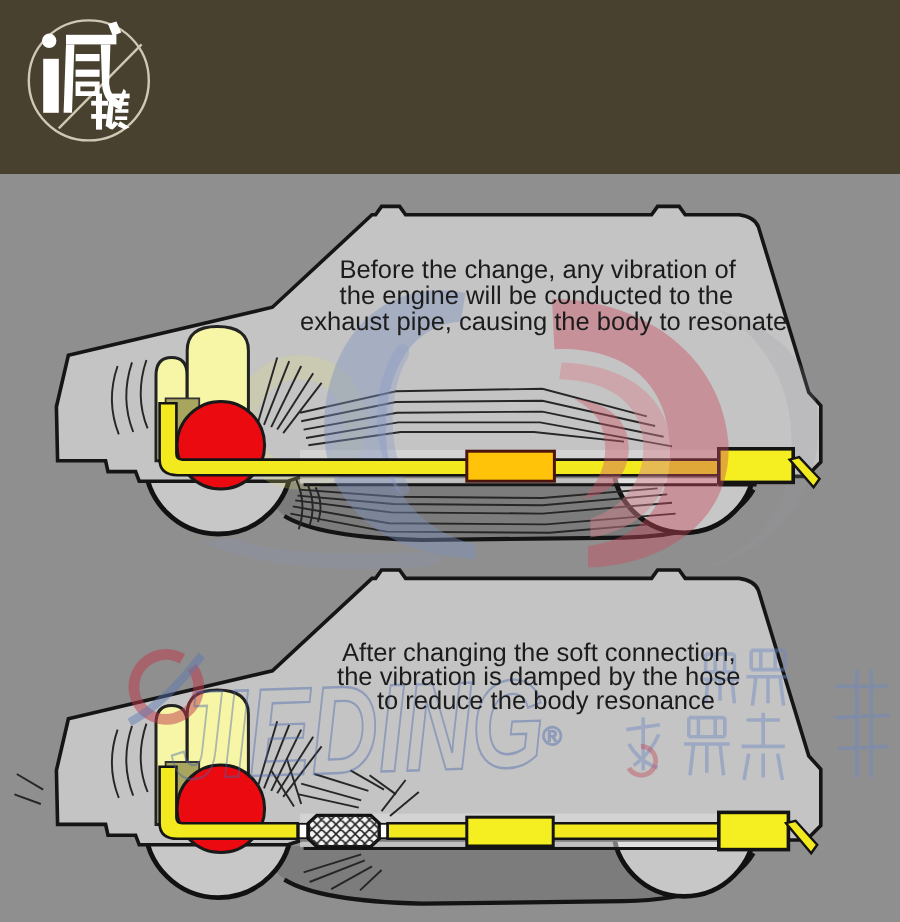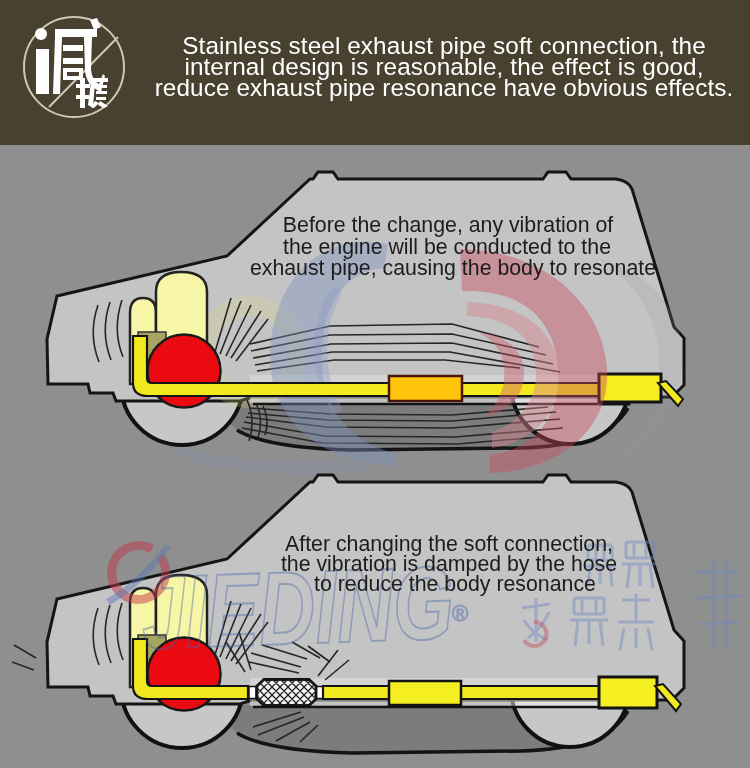--- a/index.html
+++ b/index.html
@@ -30,21 +30,20 @@
       <rect x="76" y="84" width="14" height="4"></rect>
       <rect x="76" y="95" width="13" height="4"></rect>
       <rect x="90" y="78" width="18" height="4"></rect>
       <path d="M 91,82 L 95,82 L 93,108 L 88,105 Z"></path>
       <rect x="96" y="85" width="11" height="3"></rect>
       <rect x="96" y="91" width="11" height="3"></rect>
       <rect x="96" y="97" width="10" height="3"></rect>
       <path d="M 95,101 L 99,103 L 94,108 L 91,107 Z M 100,101 L 108,106 L 104,108 L 98,105 Z"></path>
     </g>
   </svg>
-  <div id="toptext">Stainless steel exhaust pipe soft connection, the<br>internal design is reasonable, the effect is good,<br>reduce exhaust pipe resonance have obvious effects.</div>
 </div>
 <svg id="main" width="750" height="623" viewBox="0 145 750 623">
   <defs>
     <pattern id="xhatch" width="8" height="8" patternUnits="userSpaceOnUse">
       <path d="M0,8 L8,0 M-2,2 L2,-2 M6,10 L10,6 M0,0 L8,8 M-2,6 L2,10 M6,-2 L10,2" stroke="#222" stroke-width="1.3" fill="none"></path>
     </pattern>
   </defs>
 
   <g>
     <path d="M 160,402 L 624,402 L 628,408 Q 606,446 520,448 L 352,450 Q 266,448 237,430 L 206,401 Z" fill="#7c7c7c"></path>

